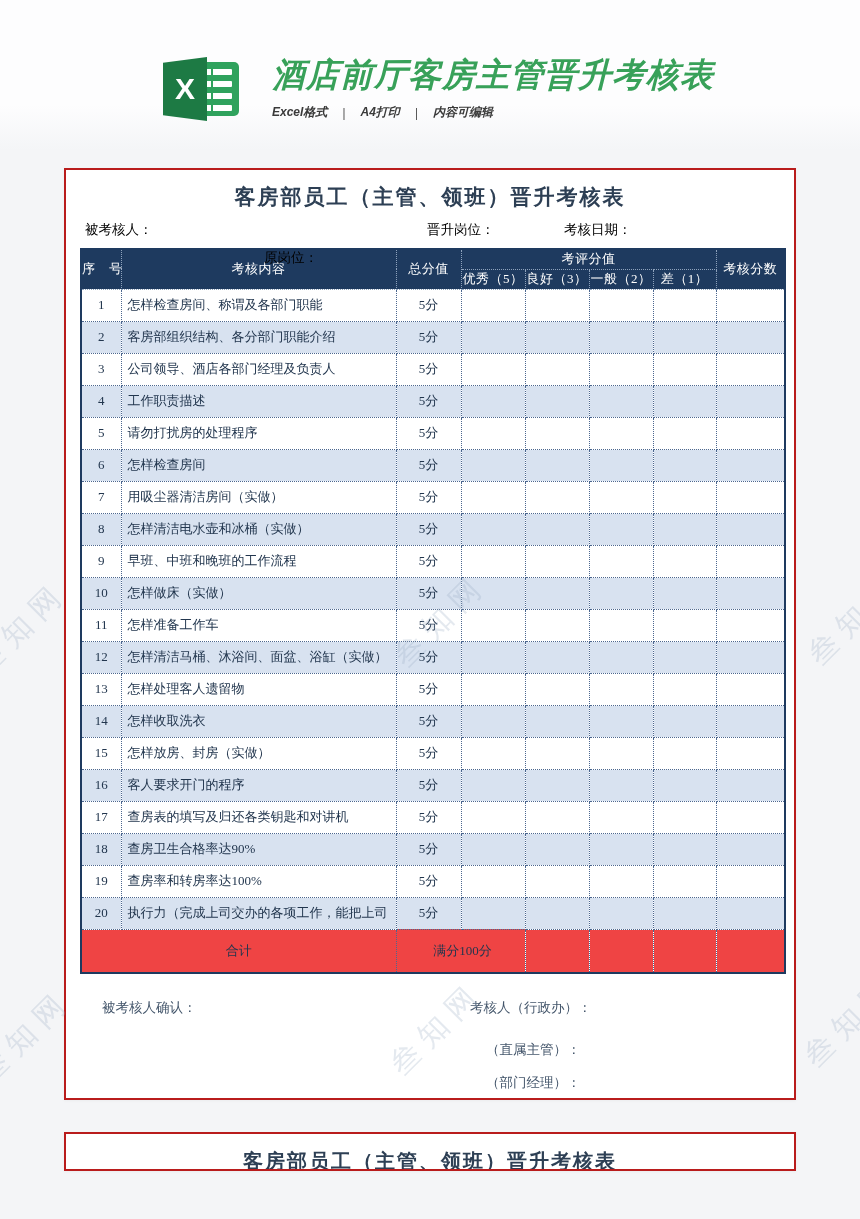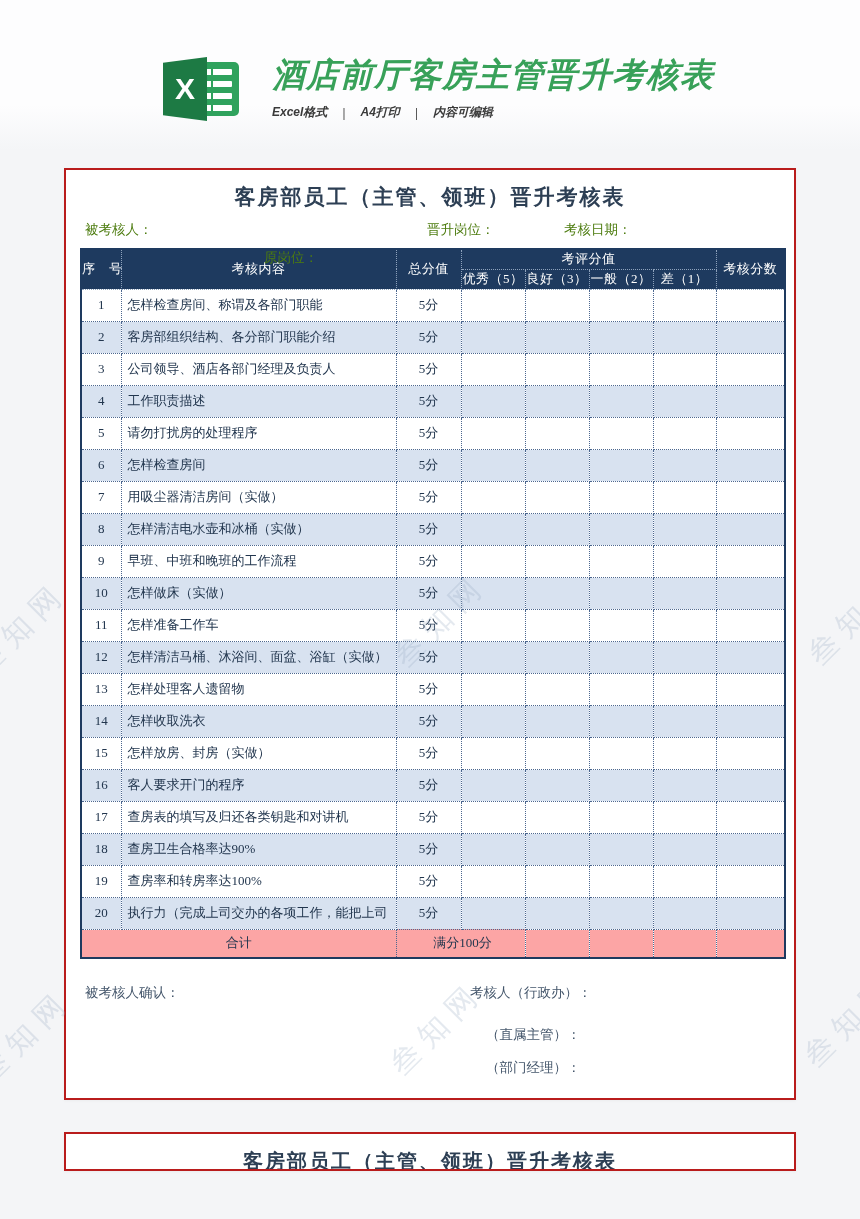--- a/index.html
+++ b/index.html
@@ -35,47 +35,47 @@
   }
   #card1 { top:168px; height:932px; padding:10px 14px; }
   #card2 { top:1132px; height:39px; overflow:hidden; text-align:center; padding-top:12px; }
 
   .doc-title {
     text-align:center; font-size:21px; font-weight:700; color:#2d3f54;
     letter-spacing:2px; line-height:30px; margin-top:2px;
   }
   #card2 .doc-title { margin-top:0; font-size:20px; }
 
-  .meta { position:relative; height:24px; margin-top:6px; font-size:13.5px; color:#4d7c0f; }
+  .meta { position:relative; height:24px; margin-top:6px; font-size:13.5px; color:#000000; }
   .meta span { position:absolute; top:3px; }
   .m0 { left:5px; } .m1 { left:184px;margin-top:28px; } .m2 { left:347px; } .m3 { left:484px; }
 
   
   table.assess {
     width:704px; border-collapse:collapse; table-layout:fixed; margin-top:6px;
     border:2px solid #1e3a5f; font-family:"Liberation Serif","DejaVu Serif",serif;
   }
   .assess th {
     background:#1e3a5f; color:#ffffff; font-weight:400; font-size:13px;
     border:1px dotted #8fa3bd; height:20px; white-space:nowrap; overflow:visible;
     letter-spacing:0.5px;
   }
   .assess td {
     border:1px dotted #4c678f; font-size:13px; color:#22364e; height:32px;
     white-space:nowrap; overflow:hidden; text-align:center;
   }
   .assess tbody tr:nth-child(even) td { background:#d8e2f0; }
   .assess td.c-content { text-align:left; padding-left:6px; }
-  .assess tr.total-row td { background:#fca5a5; height:29px; }
+  .assess tr.total-row td { background:#ef4444; height:44px; }
   .assess tr.total-row td.c-total-val { text-align:center; padding-left:4px; overflow:visible; }
 
   
   .sigs { position:relative; height:120px; margin-top:22px; font-size:13.5px; color:#44566b; }
   .sigs span { position:absolute; }
-  .s-left  { left:5px;  top:3px; }
+  .s-left  { left:22px;  top:3px; }
   .s-r0 { left:390px; top:3px; }
   .s-r1 { left:406px; top:45px; }
   .s-r2 { left:406px; top:78px; }
 
   
   .wm {
     position:absolute; z-index:5; pointer-events:none;
     font-size:30px; letter-spacing:9px; color:rgba(152,170,192,0.26);
     transform:rotate(-45deg); font-family:"Liberation Serif","DejaVu Serif",serif;
     white-space:nowrap;

